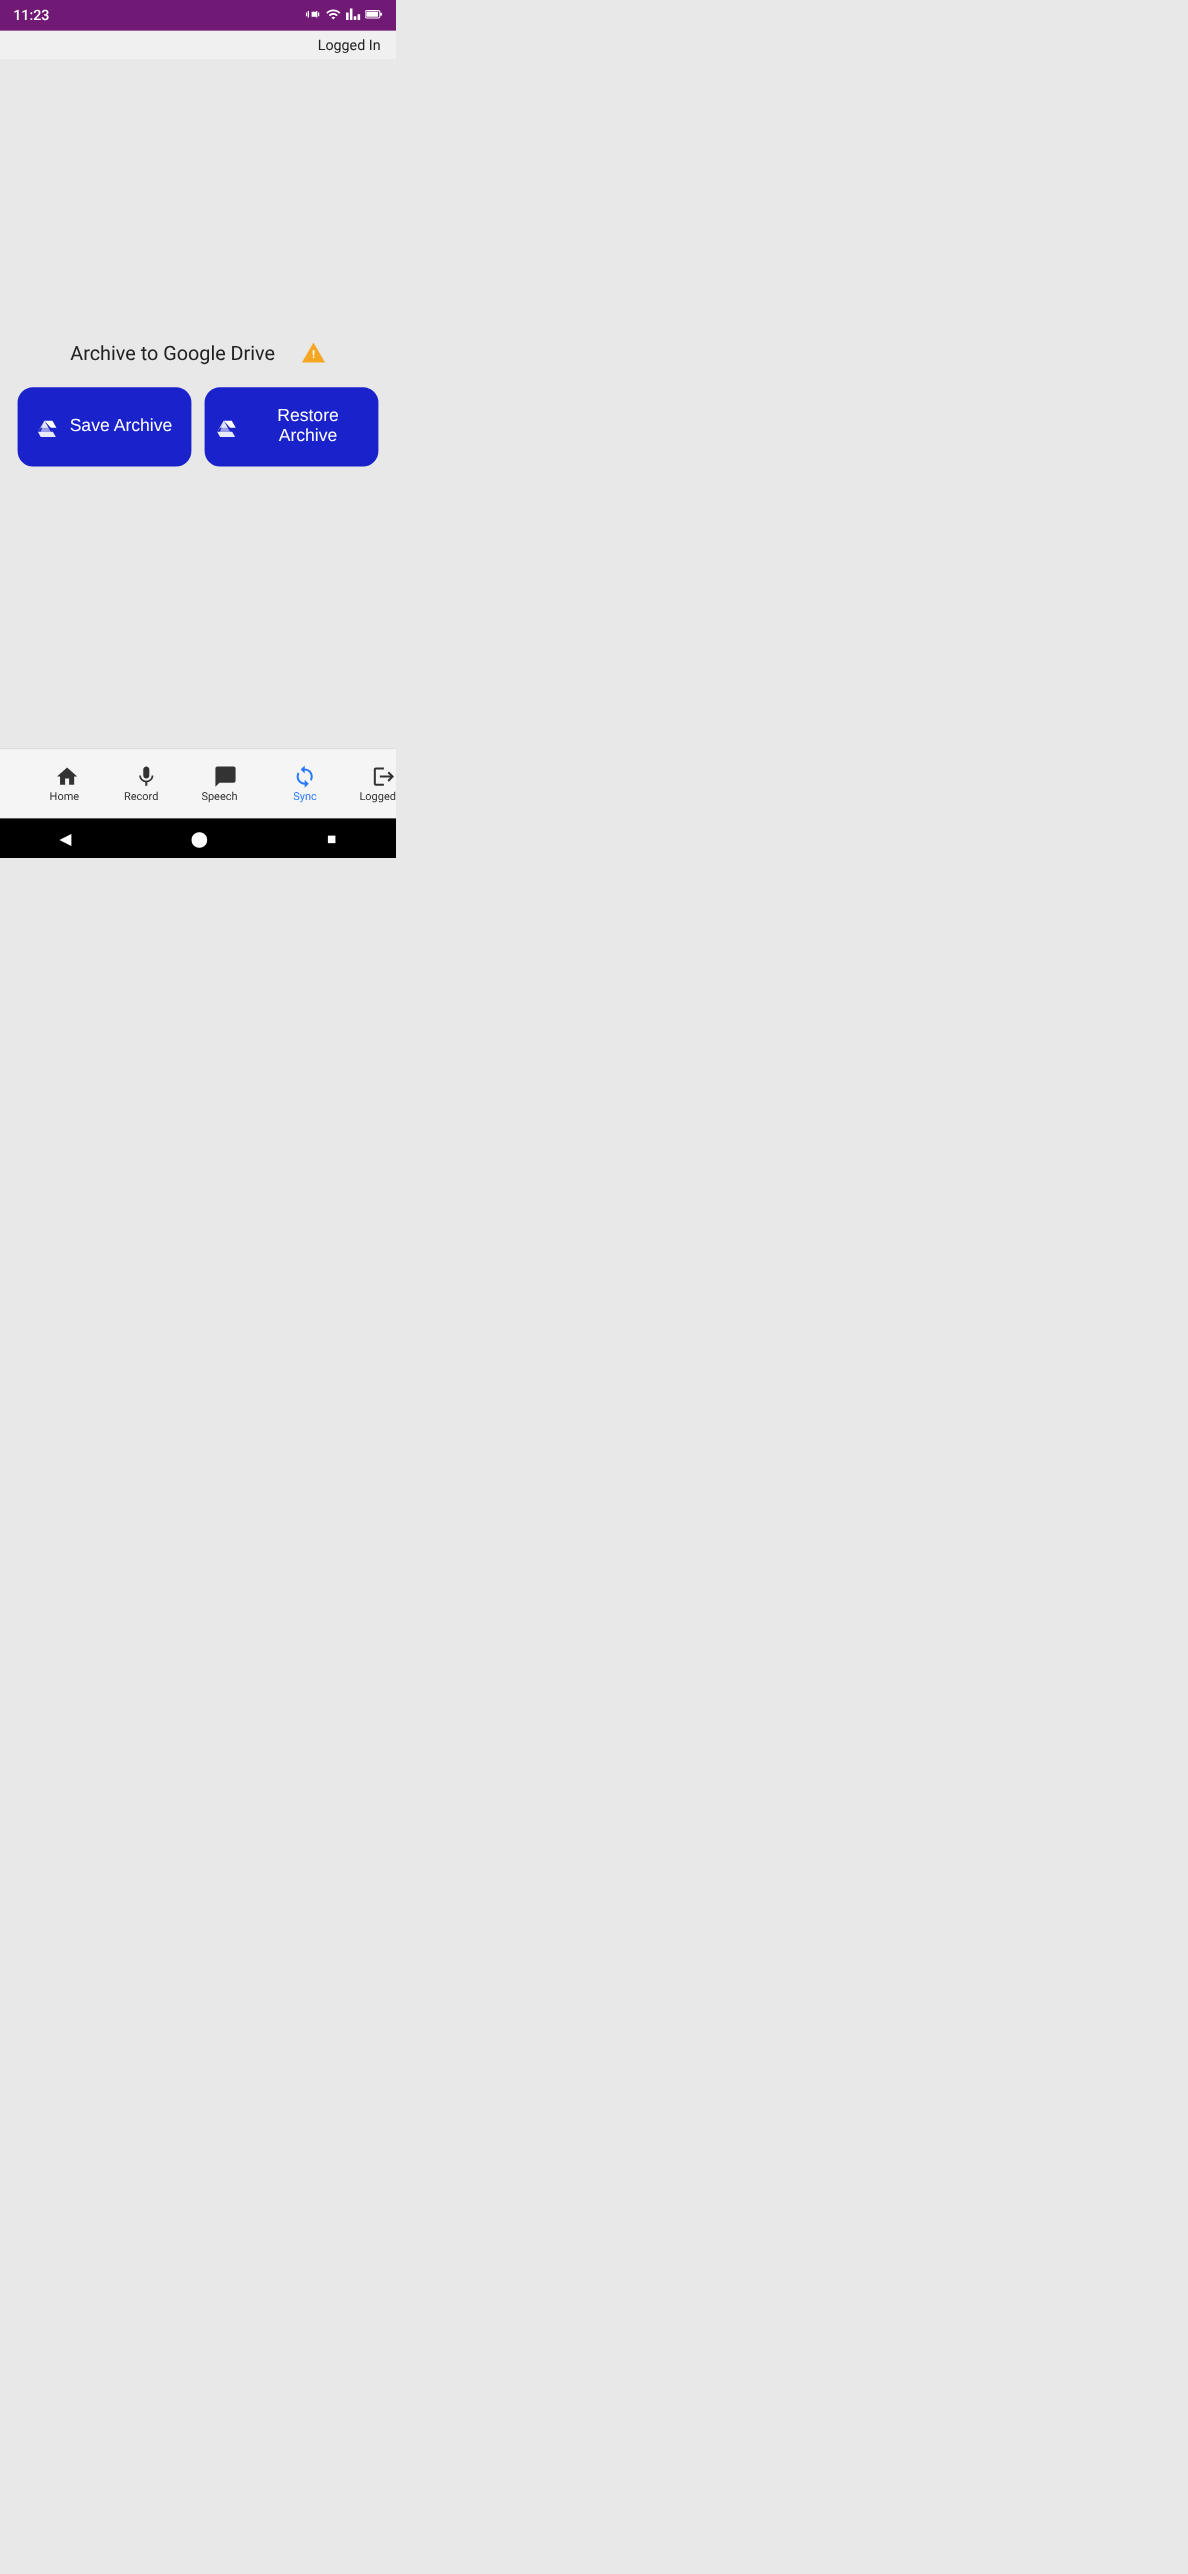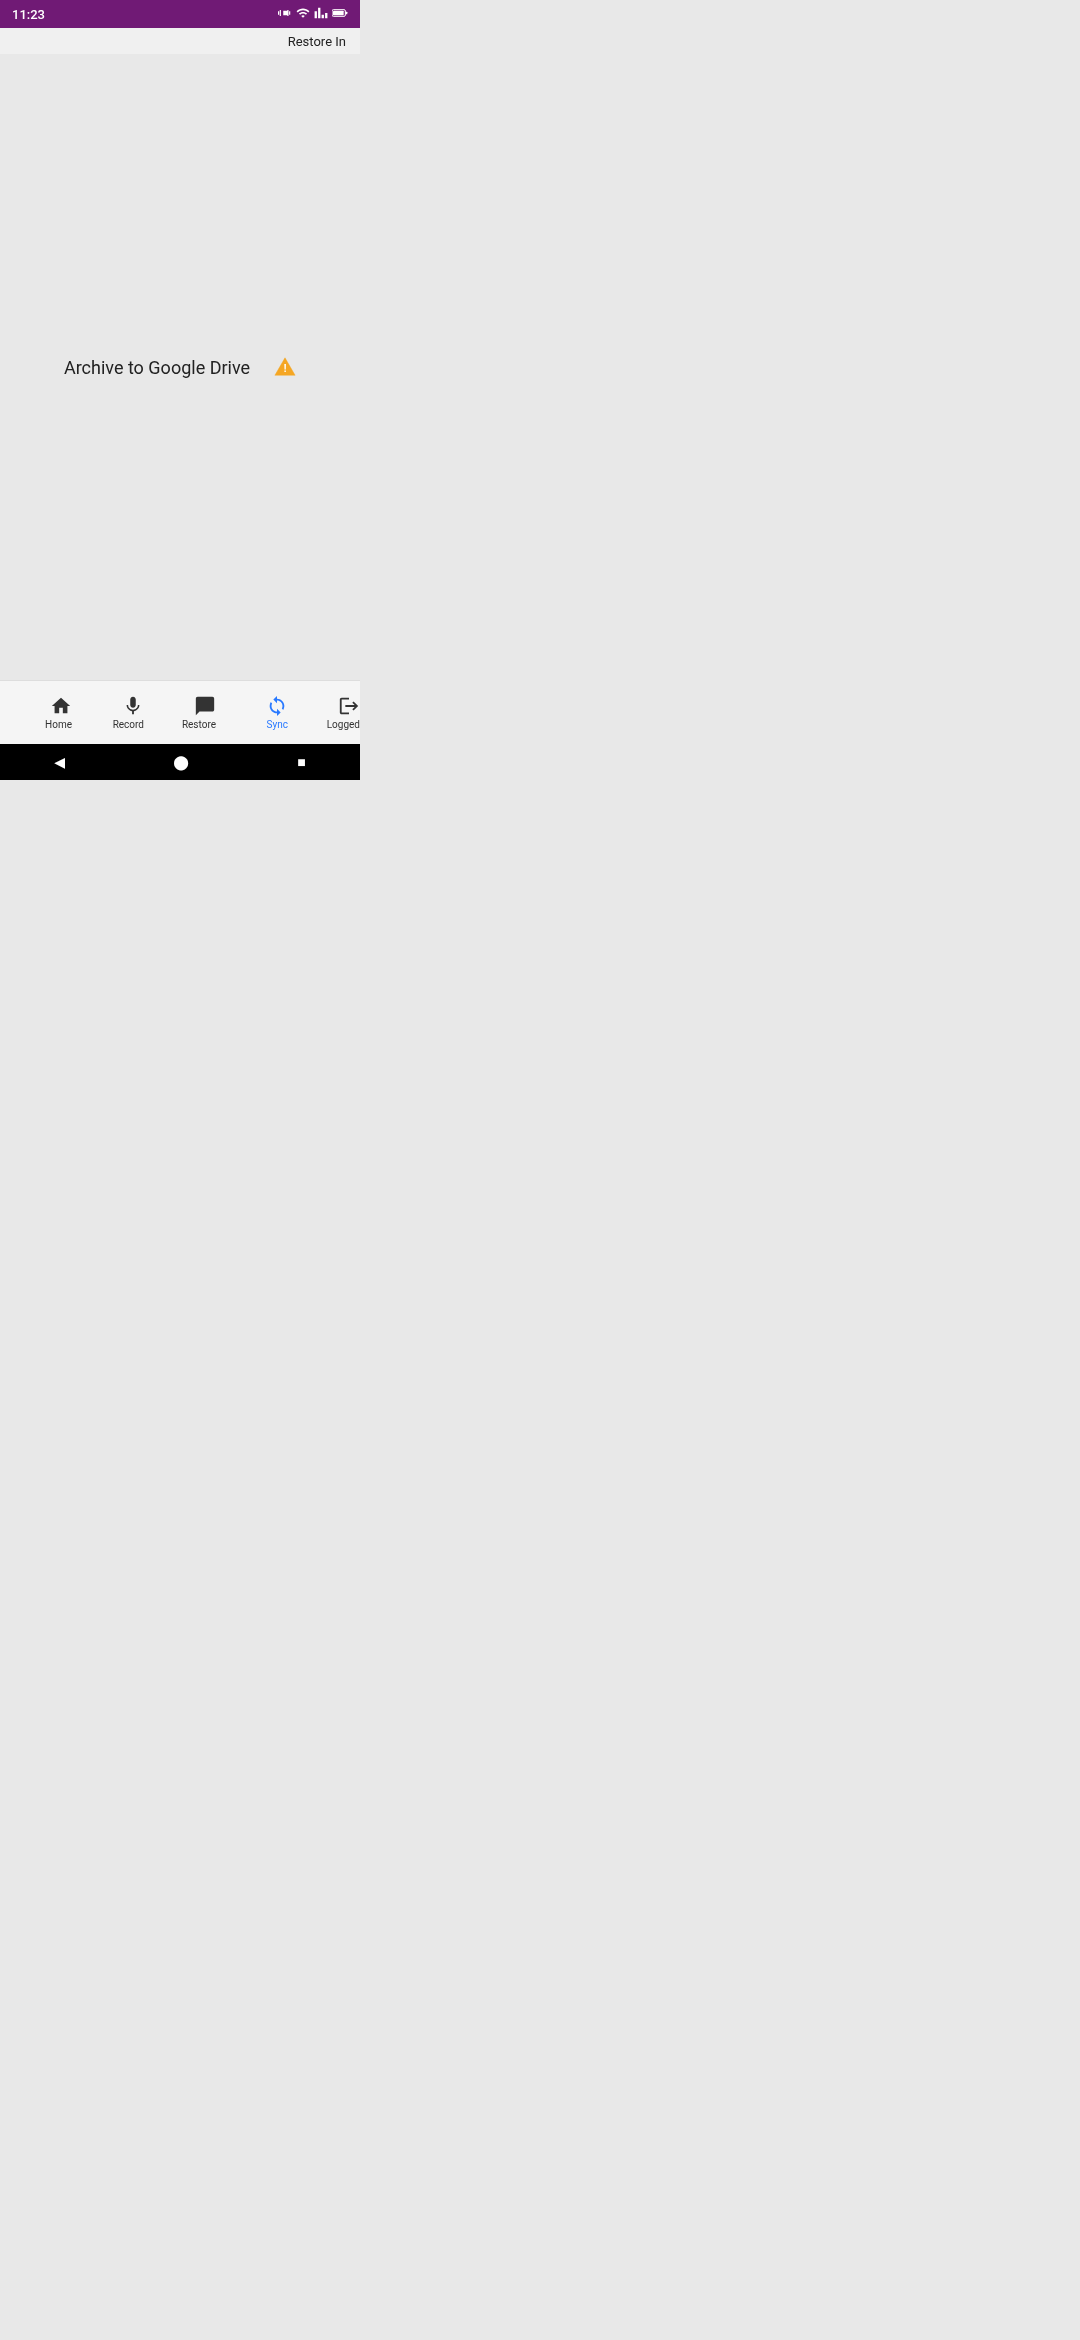--- a/index.html
+++ b/index.html
@@ -212,35 +212,57 @@
       <svg width="16" height="12" viewBox="0 0 24 12" fill="white">
         <rect x="0" y="1" width="20" height="10" rx="2" ry="2" stroke="white" stroke-width="1.5" fill="none"></rect>
         <rect x="20" y="4" width="3" height="4" rx="1" fill="white"></rect>
         <rect x="1.5" y="2.5" width="16" height="7" rx="1" fill="white"></rect>
       </svg>
     </span>
   </div>
 </div>
 
 <div class="logged-in-bar">
-  <span class="logged-in-text">Restore In</span>
+  <span class="logged-in-text">Logged In</span>
 </div>
 
 <div class="main-content">
   <div class="archive-section">
 
     <div class="archive-title-row">
       <span class="archive-title">Archive to Google Drive</span>
 
       <svg class="warning-icon" viewBox="0 0 24 24" fill="none" xmlns="http://www.w3.org/2000/svg">
         <path d="M12 2L1 21h22L12 2z" fill="#F5A623" stroke="#F5A623" stroke-width="0.5"></path>
         <text x="12" y="17" text-anchor="middle" font-size="11" font-weight="bold" fill="white">!</text>
       </svg>
     </div>
 
+    <div class="buttons-row">
+
+      <button class="archive-btn">
+        <svg class="drive-icon gdrive-svg" viewBox="0 0 24 24" xmlns="http://www.w3.org/2000/svg">
+          <path d="M4.433 22l-2.887-5h14.908l2.887 5H4.433z" fill="#fff" opacity="0.9"></path>
+          <path d="M1.546 17L8 6l4 7H4.433L1.546 17z" fill="#fff" opacity="0.75"></path>
+          <path d="M16 6l4 7h-5.567L8 6h8z" fill="#fff"></path>
+          <path d="M8 6l6.433 11H4.433L8 6z" fill="#fff" opacity="0.55"></path>
+        </svg>
+        <span>Save Archive</span>
+      </button>
+
+      <button class="archive-btn">
+        <svg class="drive-icon gdrive-svg" viewBox="0 0 24 24" xmlns="http://www.w3.org/2000/svg">
+          <path d="M4.433 22l-2.887-5h14.908l2.887 5H4.433z" fill="#fff" opacity="0.9"></path>
+          <path d="M1.546 17L8 6l4 7H4.433L1.546 17z" fill="#fff" opacity="0.75"></path>
+          <path d="M16 6l4 7h-5.567L8 6h8z" fill="#fff"></path>
+          <path d="M8 6l6.433 11H4.433L8 6z" fill="#fff" opacity="0.55"></path>
+        </svg>
+        <span>Restore Archive</span>
+      </button>
+    </div>
 
   </div>
 </div>
 
 <div class="bottom-nav">
 
   <div class="nav-item">
     <svg class="nav-icon" width="22" height="22" viewBox="0 0 24 24" fill="#333">
       <path d="M10 20v-6h4v6h5v-8h3L12 3 2 12h3v8z"></path>
     </svg>
@@ -251,21 +273,21 @@
     <svg class="nav-icon" width="22" height="22" viewBox="0 0 24 24" fill="#333">
       <path d="M12 14c1.66 0 3-1.34 3-3V5c0-1.66-1.34-3-3-3S9 3.34 9 5v6c0 1.66 1.34 3 3 3zm5.3-3c0 3-2.54 5.1-5.3 5.1S6.7 14 6.7 11H5c0 3.41 2.72 6.23 6 6.72V21h2v-3.28c3.28-.49 6-3.31 6-6.72h-1.7z"></path>
     </svg>
     <span class="nav-label">Record</span>
   </div>
 
   <div class="nav-item">
     <svg class="nav-icon" width="22" height="22" viewBox="0 0 24 24" fill="#333">
       <path d="M20 2H4c-1.1 0-2 .9-2 2v18l4-4h14c1.1 0 2-.9 2-2V4c0-1.1-.9-2-2-2z"></path>
     </svg>
-    <span class="nav-label">Restore</span>
+    <span class="nav-label">Speech</span>
   </div>
 
   <div class="nav-item">
     <svg class="nav-icon active" width="22" height="22" viewBox="0 0 24 24" fill="#2979FF">
       <path d="M12 4V1L8 5l4 4V6c3.31 0 6 2.69 6 6 0 1.01-.25 1.97-.7 2.8l1.46 1.46C19.54 15.03 20 13.57 20 12c0-4.42-3.58-8-8-8zm0 14c-3.31 0-6-2.69-6-6 0-1.01.25-1.97.7-2.8L5.24 7.74C4.46 8.97 4 10.43 4 12c0 4.42 3.58 8 8 8v3l4-4-4-4v3z"></path>
     </svg>
     <span class="nav-label active">Sync</span>
   </div>
 
   <div class="nav-item">

